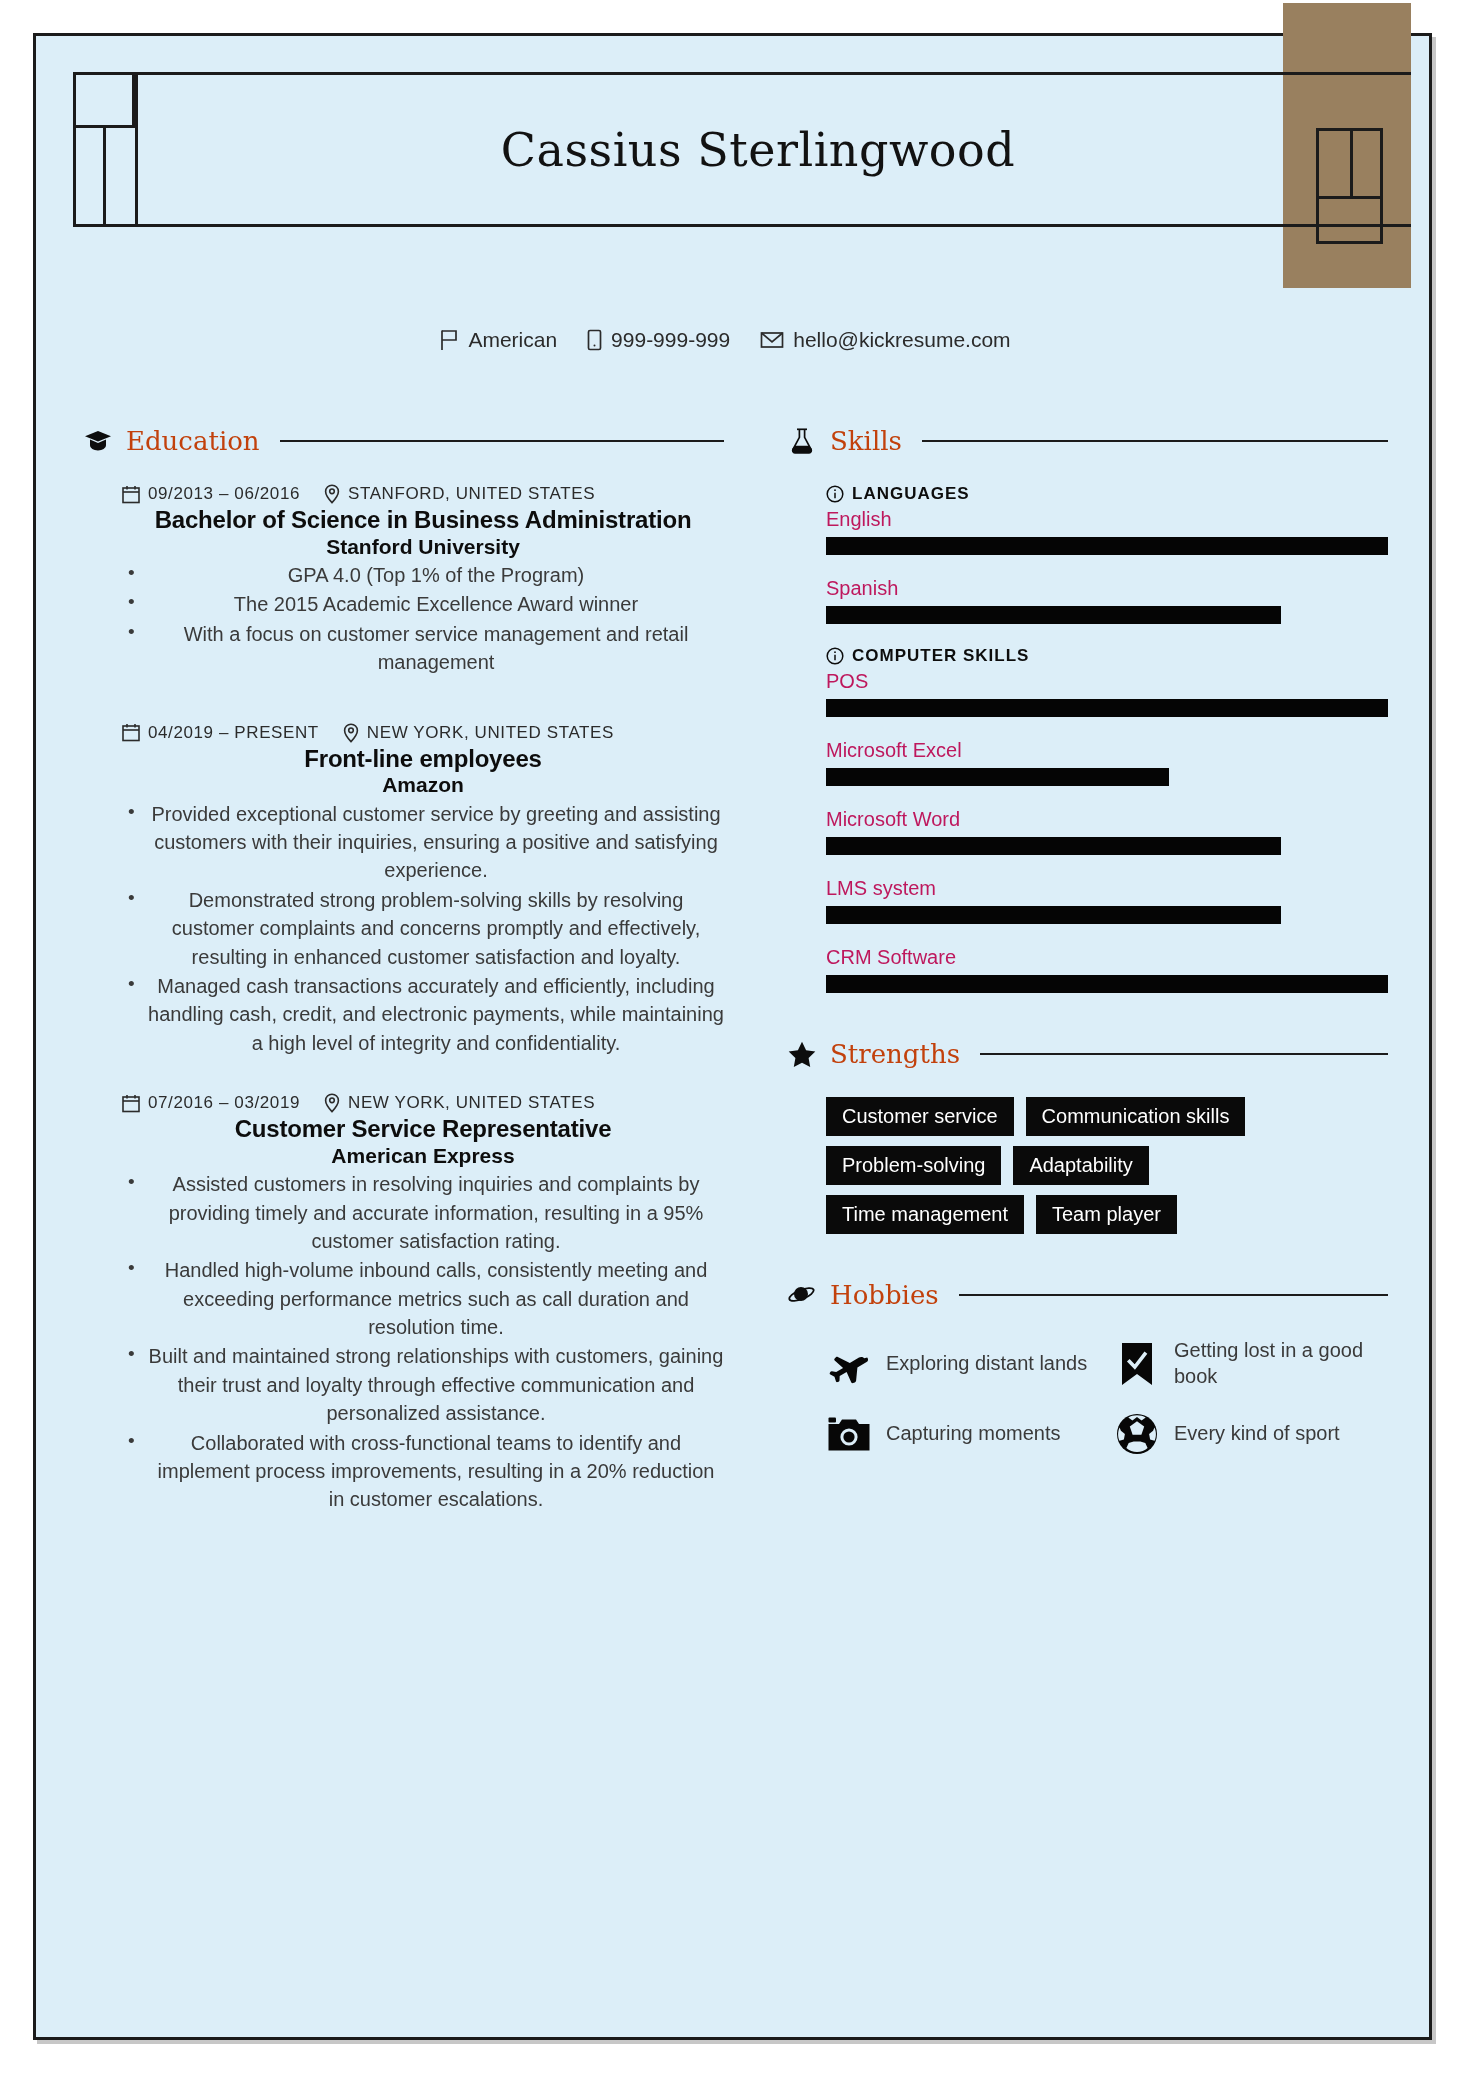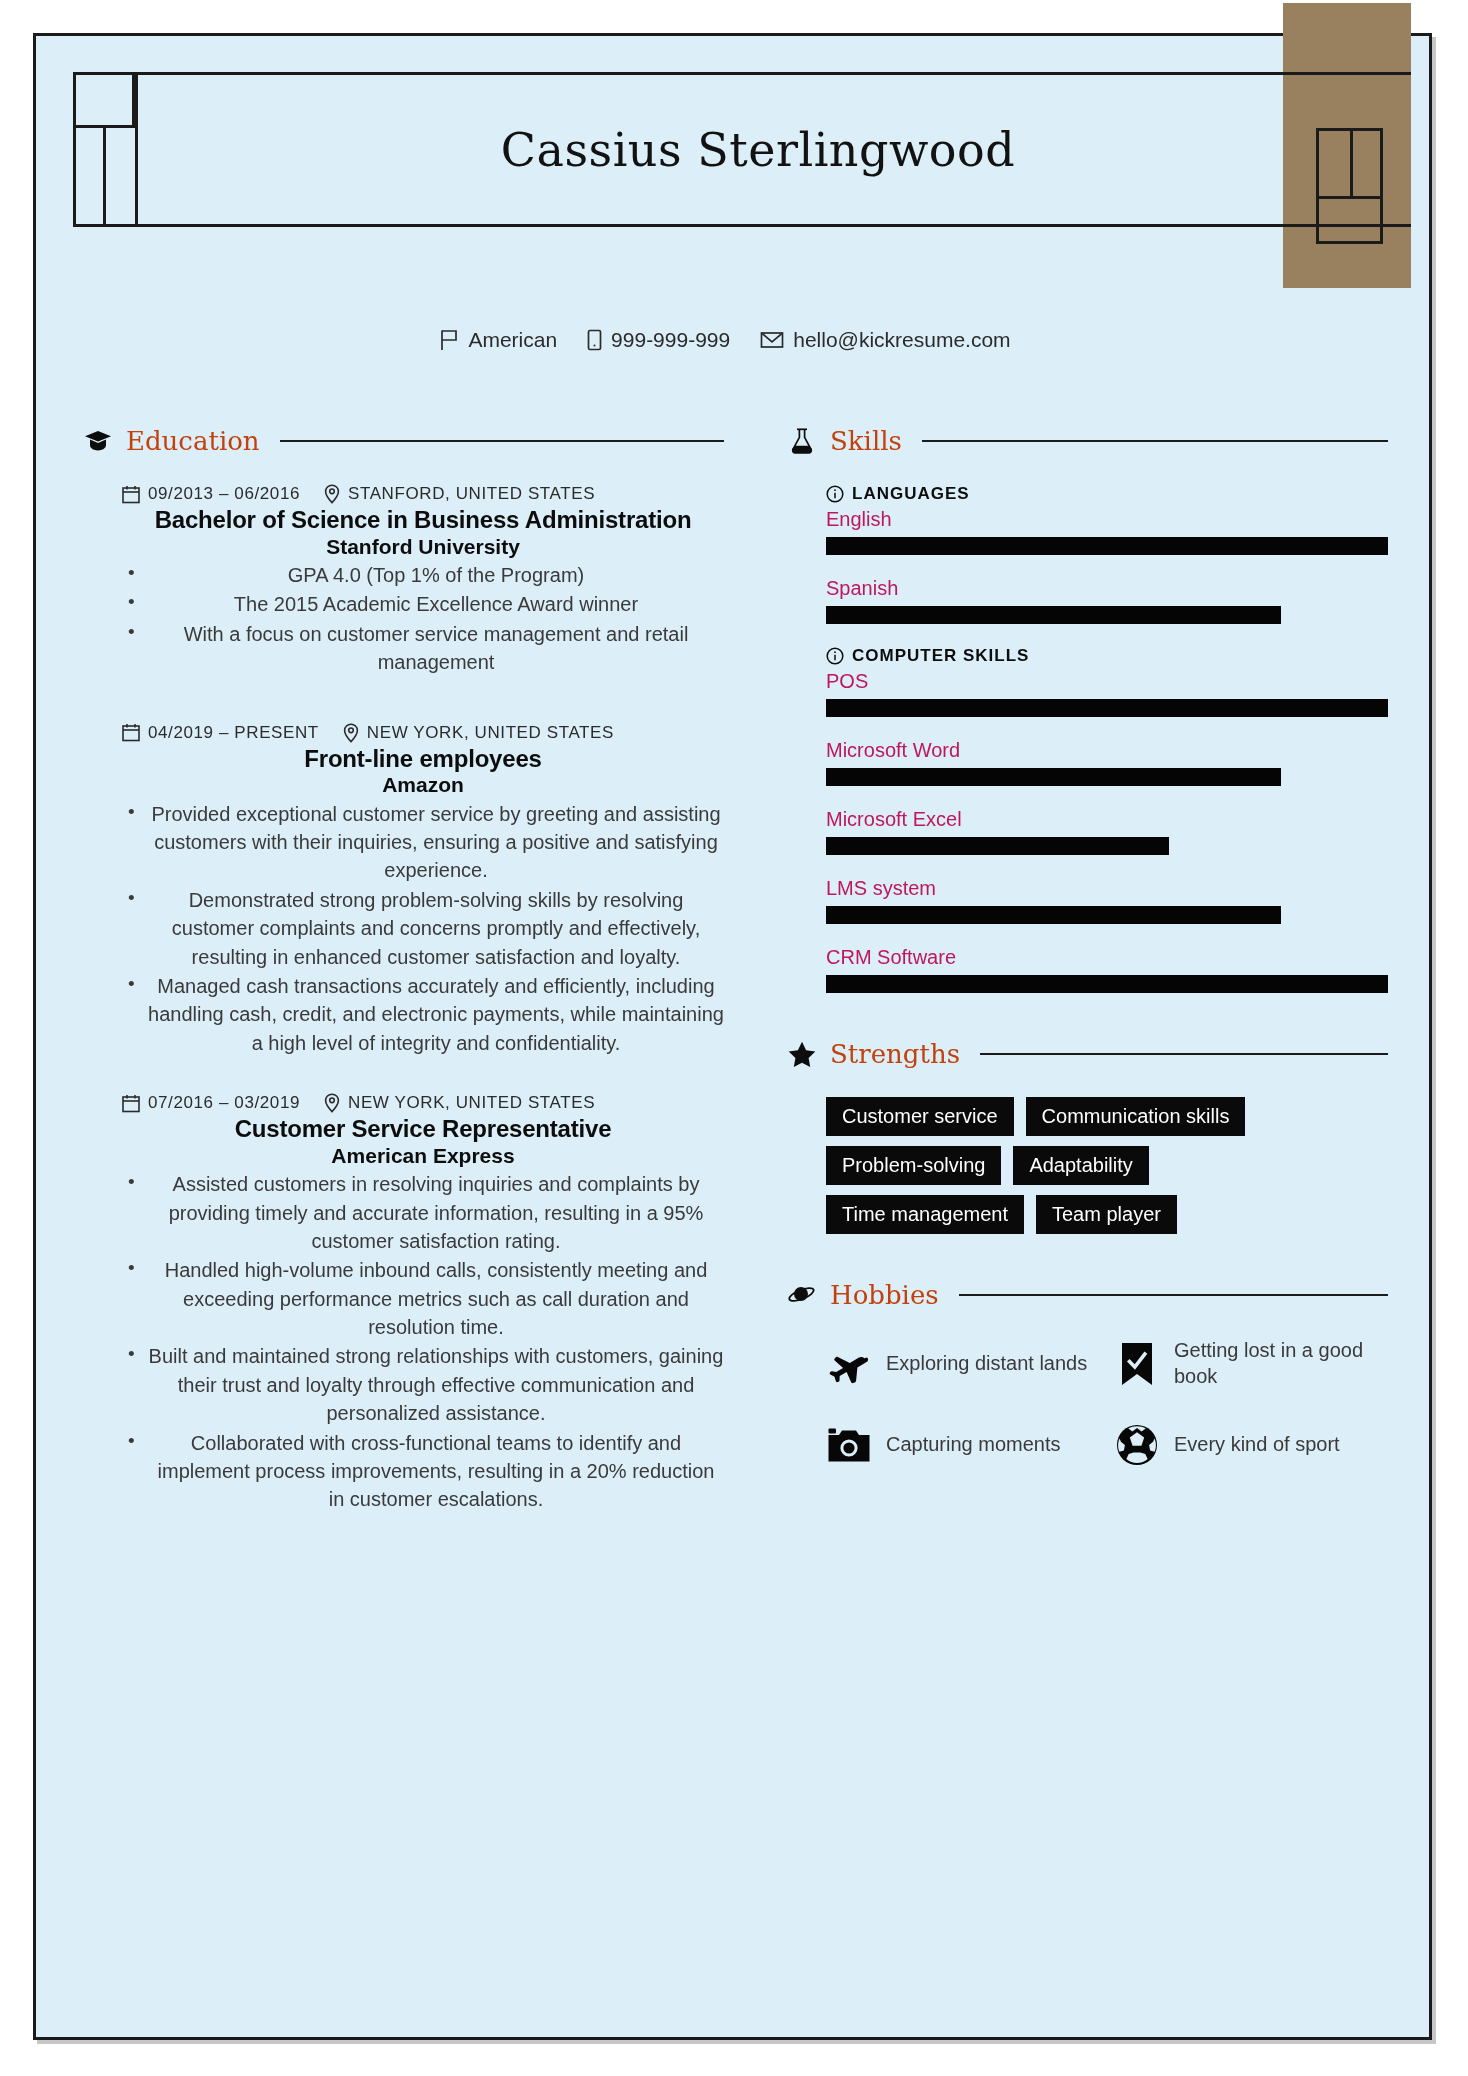--- a/index.html
+++ b/index.html
@@ -305,21 +305,21 @@
     padding: 8px 16px 9px;
     line-height: 1.1;
     white-space: nowrap;
   }
 
   
   .hobbies-grid {
     margin-left: 38px;
     display: grid;
     grid-template-columns: 1fr 1fr;
-    gap: 33px 16px;
+    gap: 22px 16px;
     max-width: 560px;
     margin-top: 24px;
   }
   .hobby {
     display: flex;
     align-items: center;
     gap: 14px;
   }
   .hobby-icon {
     width: 46px;
@@ -553,29 +553,29 @@
           <span>COMPUTER SKILLS</span>
         </div>
 
         <div class="skill-row">
           <div class="skill-name">POS</div>
           <div class="skill-track">
             <div class="skill-fill" style="width: 100%;"></div>
           </div>
         </div>
         <div class="skill-row">
+          <div class="skill-name">Microsoft Excel</div>
+          <div class="skill-track">
+            <div class="skill-fill" style="width: 61%;"></div>
+          </div>
+        </div>
+        <div class="skill-row">
           <div class="skill-name">Microsoft Word</div>
           <div class="skill-track">
             <div class="skill-fill" style="width: 81%;"></div>
-          </div>
-        </div>
-        <div class="skill-row">
-          <div class="skill-name">Microsoft Excel</div>
-          <div class="skill-track">
-            <div class="skill-fill" style="width: 61%;"></div>
           </div>
         </div>
         <div class="skill-row">
           <div class="skill-name">LMS system</div>
           <div class="skill-track">
             <div class="skill-fill" style="width: 81%;"></div>
           </div>
         </div>
         <div class="skill-row">
           <div class="skill-name">CRM Software</div>

